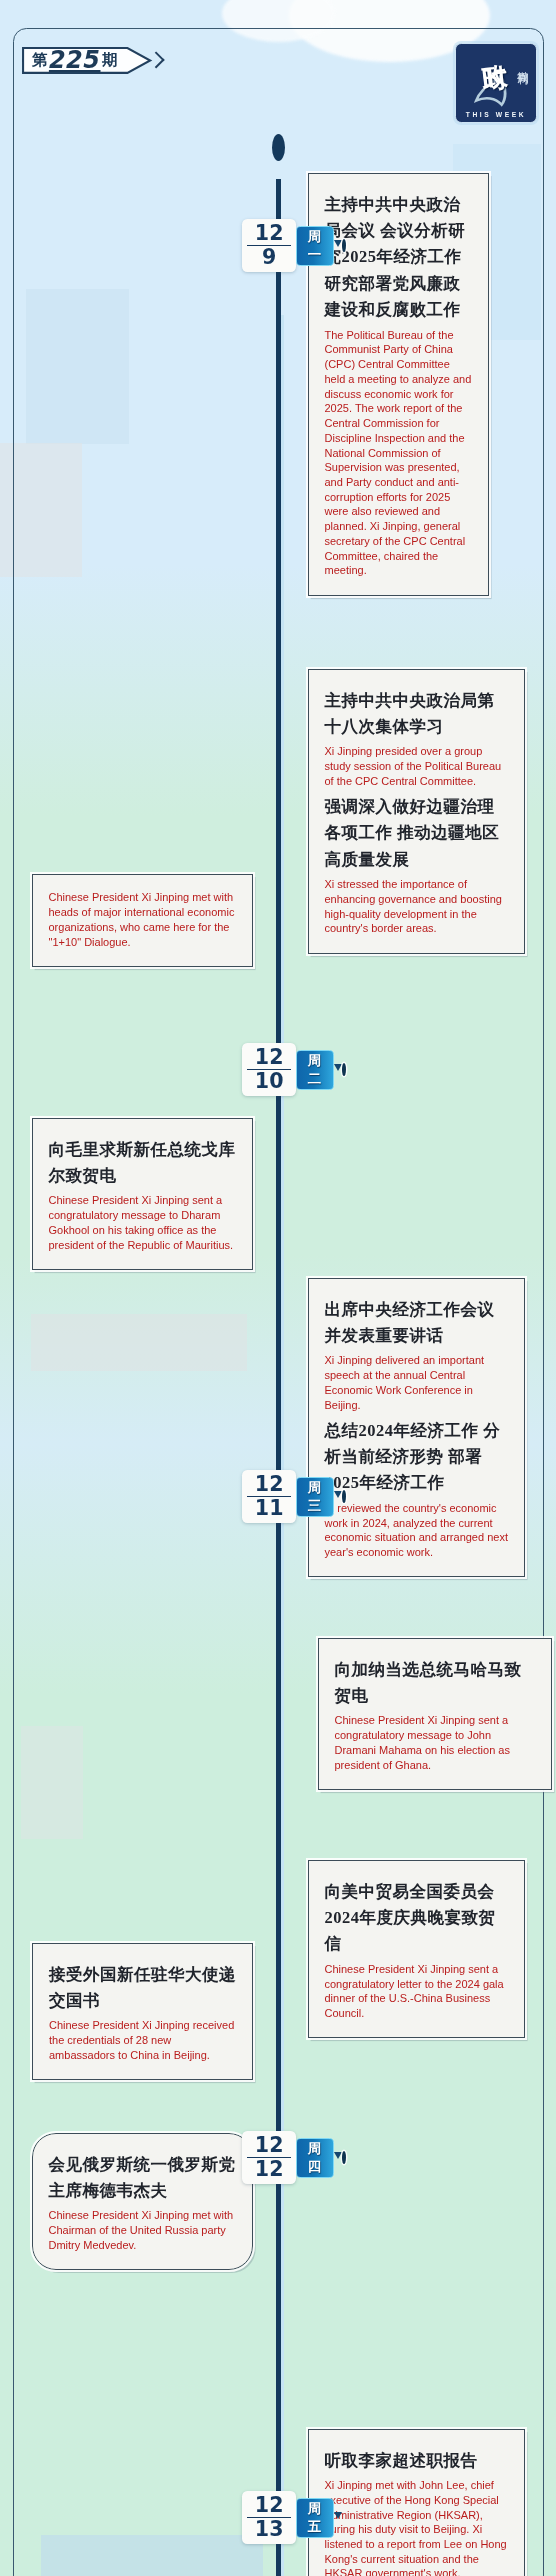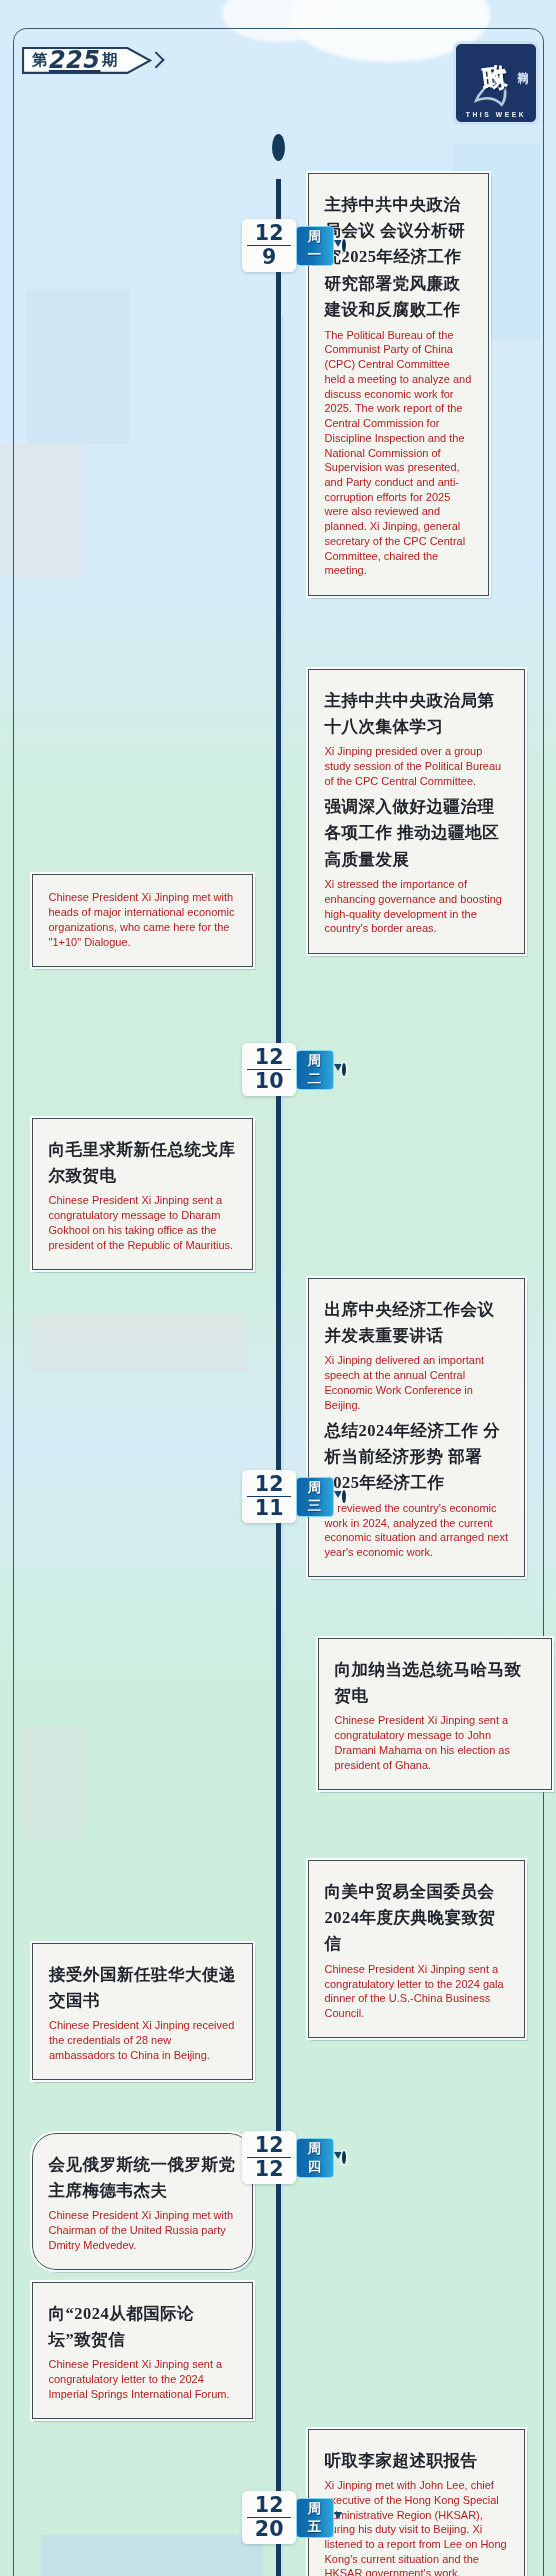--- a/index.html
+++ b/index.html
@@ -122,21 +122,21 @@
       <div class="d" data-bind="markers.3.day">12</div>
     </div>
     <div class="weektag" data-bind="markers.3.weekday">周四</div>
     <div class="pin"></div>
     <div class="dot"></div>
   </div>
 
   <div class="marker" style="top:2491px;">
     <div class="datebox">
       <div class="m" data-bind="markers.4.month">12</div>
-      <div class="d" data-bind="markers.4.day">20</div>
+      <div class="d" data-bind="markers.4.day">13</div>
     </div>
     <div class="weektag" data-bind="markers.4.weekday">周五</div>
     <div class="pin"></div>
 
   </div>
 
   <section class="card" style="left:308px;top:173px;width:181px;">
     <h2 data-bind="cards.0.title_zh">主持中共中央政治局会议 会议分析研究2025年经济工作 研究部署党风廉政建设和反腐败工作</h2>
     <p data-bind="cards.0.body_en">The Political Bureau of the Communist Party of China (CPC) Central Committee held a meeting to analyze and discuss economic work for 2025. The work report of the Central Commission for Discipline Inspection and the National Commission of Supervision was presented, and Party conduct and anti-corruption efforts for 2025 were also reviewed and planned. Xi Jinping, general secretary of the CPC Central Committee, chaired the meeting.</p>
   </section>
@@ -177,24 +177,20 @@
   <section class="card" style="left:32px;top:1943px;width:221px;padding-left:16px;">
     <h2 data-bind="cards.7.title_zh">接受外国新任驻华大使递交国书</h2>
     <p data-bind="cards.7.body_en">Chinese President Xi Jinping received the credentials of 28 new ambassadors to China in Beijing.</p>
   </section>
 
   <section class="card" style="left:32px;top:2133px;width:221px;border-radius:24px;">
     <h2 data-bind="cards.8.title_zh">会见俄罗斯统一俄罗斯党主席梅德韦杰夫</h2>
     <p data-bind="cards.8.body_en">Chinese President Xi Jinping met with Chairman of the United Russia party Dmitry Medvedev.</p>
   </section>
 
-  <section class="card" style="left:32px;top:2282px;width:221px;">
-    <h2 data-bind="cards.9.title_zh">向“2024从都国际论坛”致贺信</h2>
-    <p data-bind="cards.9.body_en">Chinese President Xi Jinping sent a congratulatory letter to the 2024 Imperial Springs International Forum.</p>
-  </section>
 
   <section class="card" style="left:308px;top:2429px;width:217px;">
     <h2 data-bind="cards.10.title_zh">听取李家超述职报告</h2>
     <p data-bind="cards.10.body_en">Xi Jinping met with John Lee, chief executive of the Hong Kong Special Administrative Region (HKSAR), during his duty visit to Beijing. Xi listened to a report from Lee on Hong Kong's current situation and the HKSAR government's work.</p>
   </section>
 
 </div>
 
 
 </body></html>

